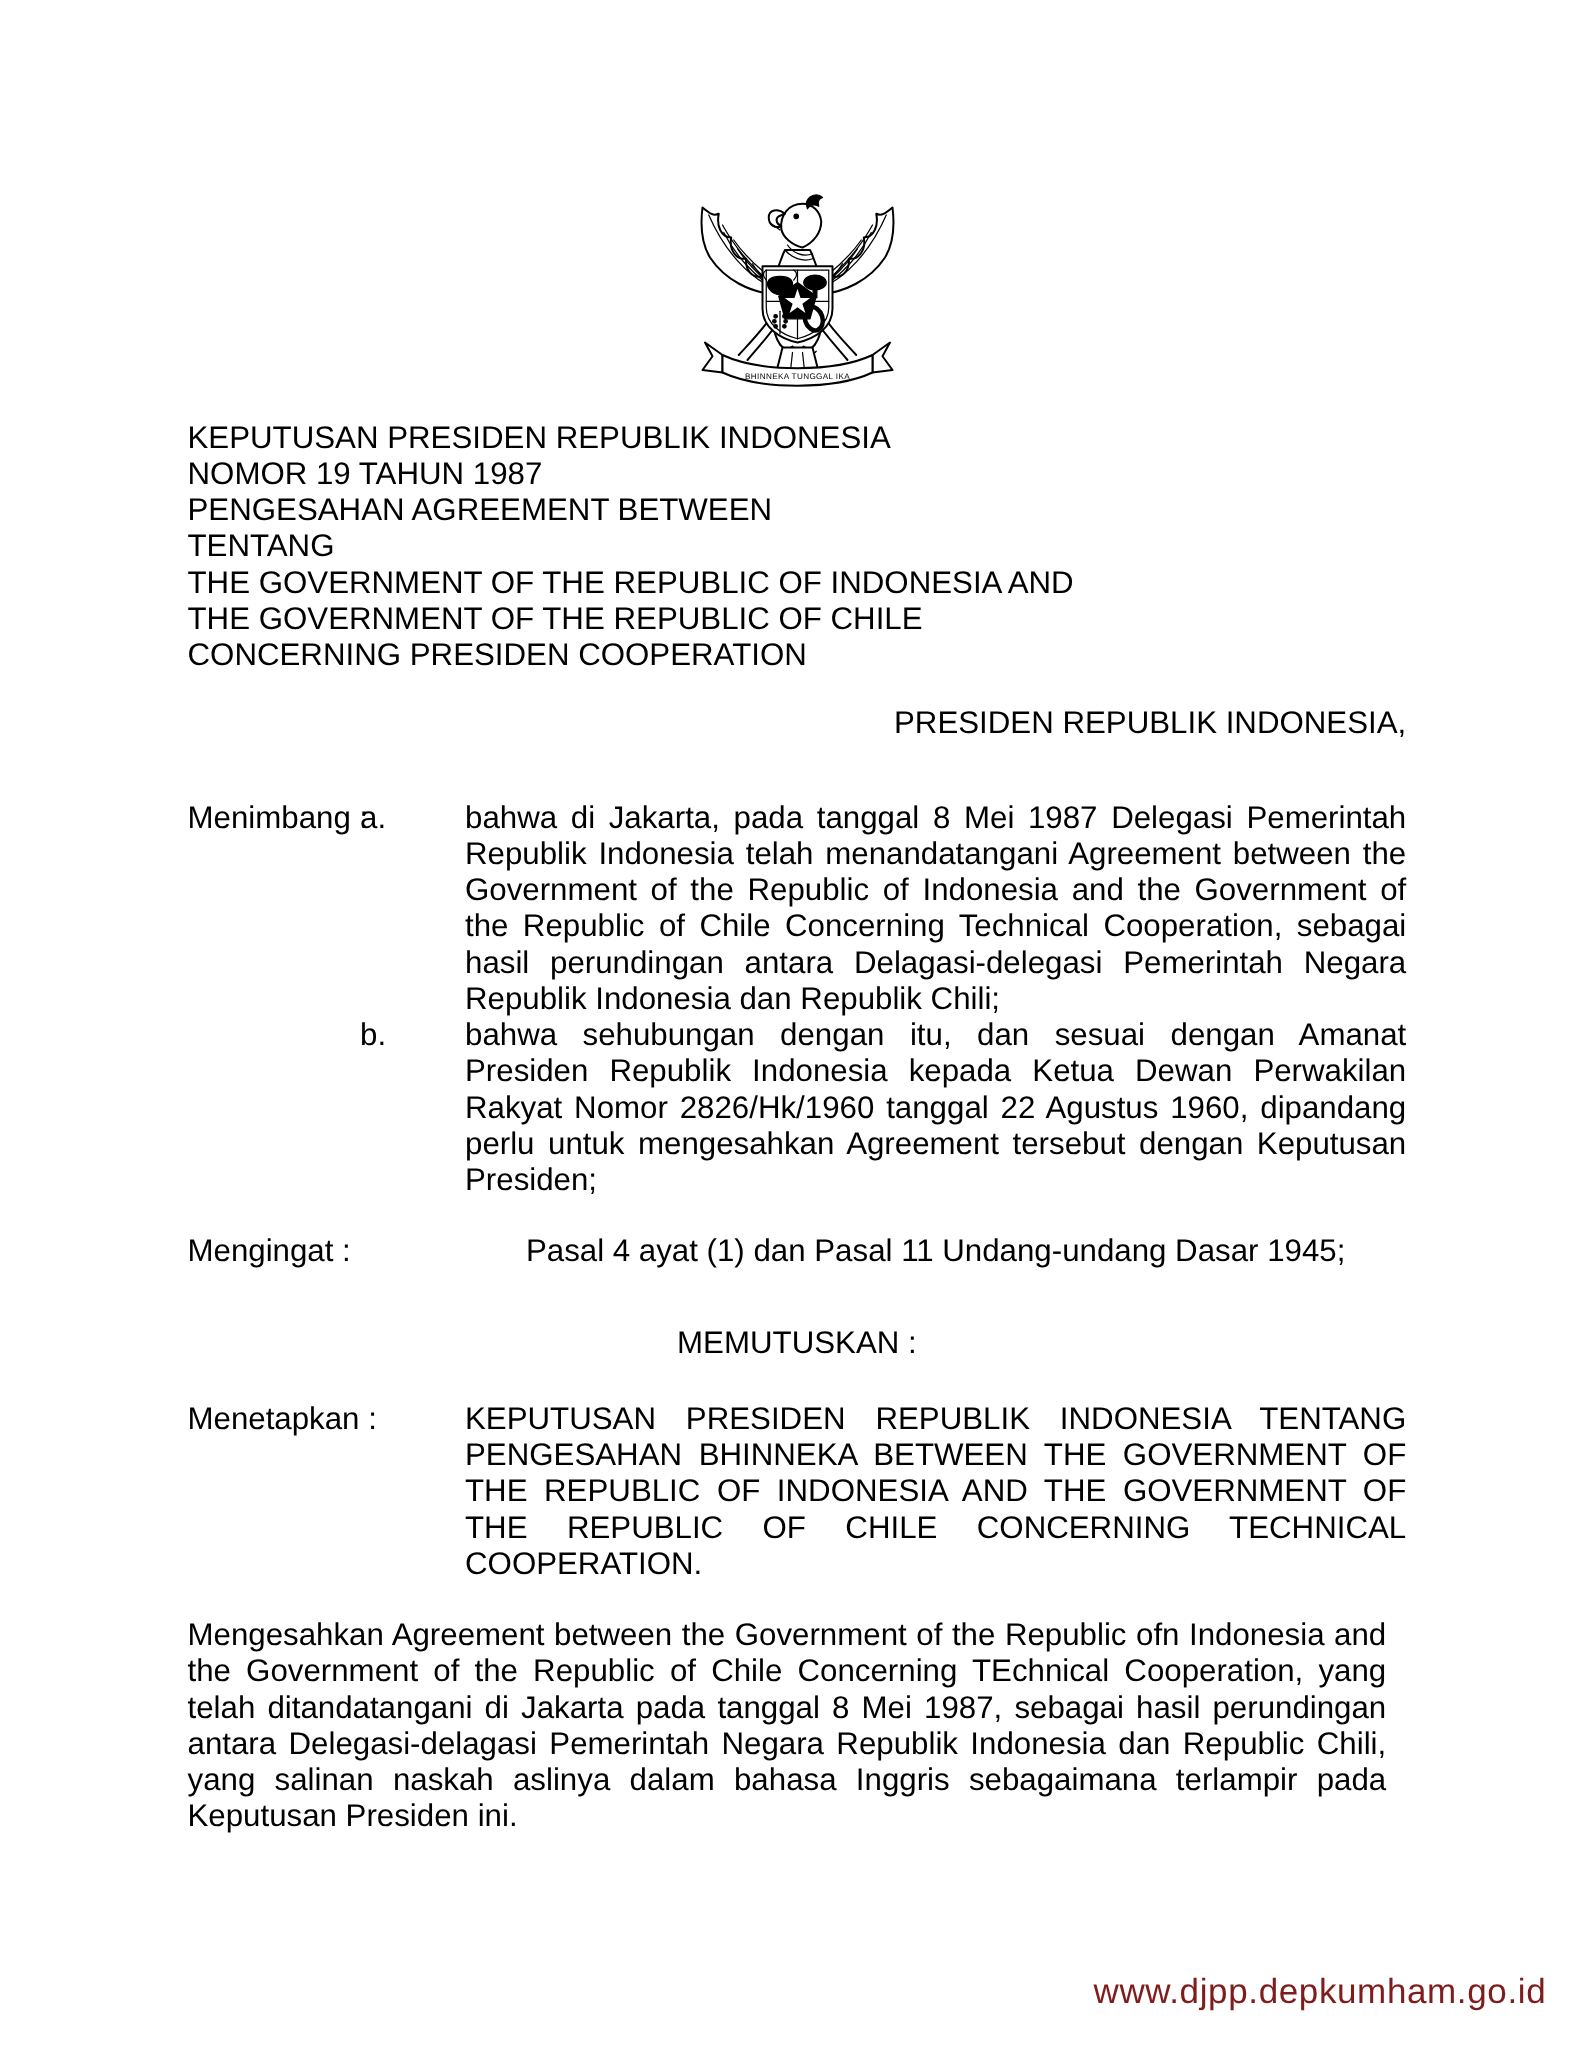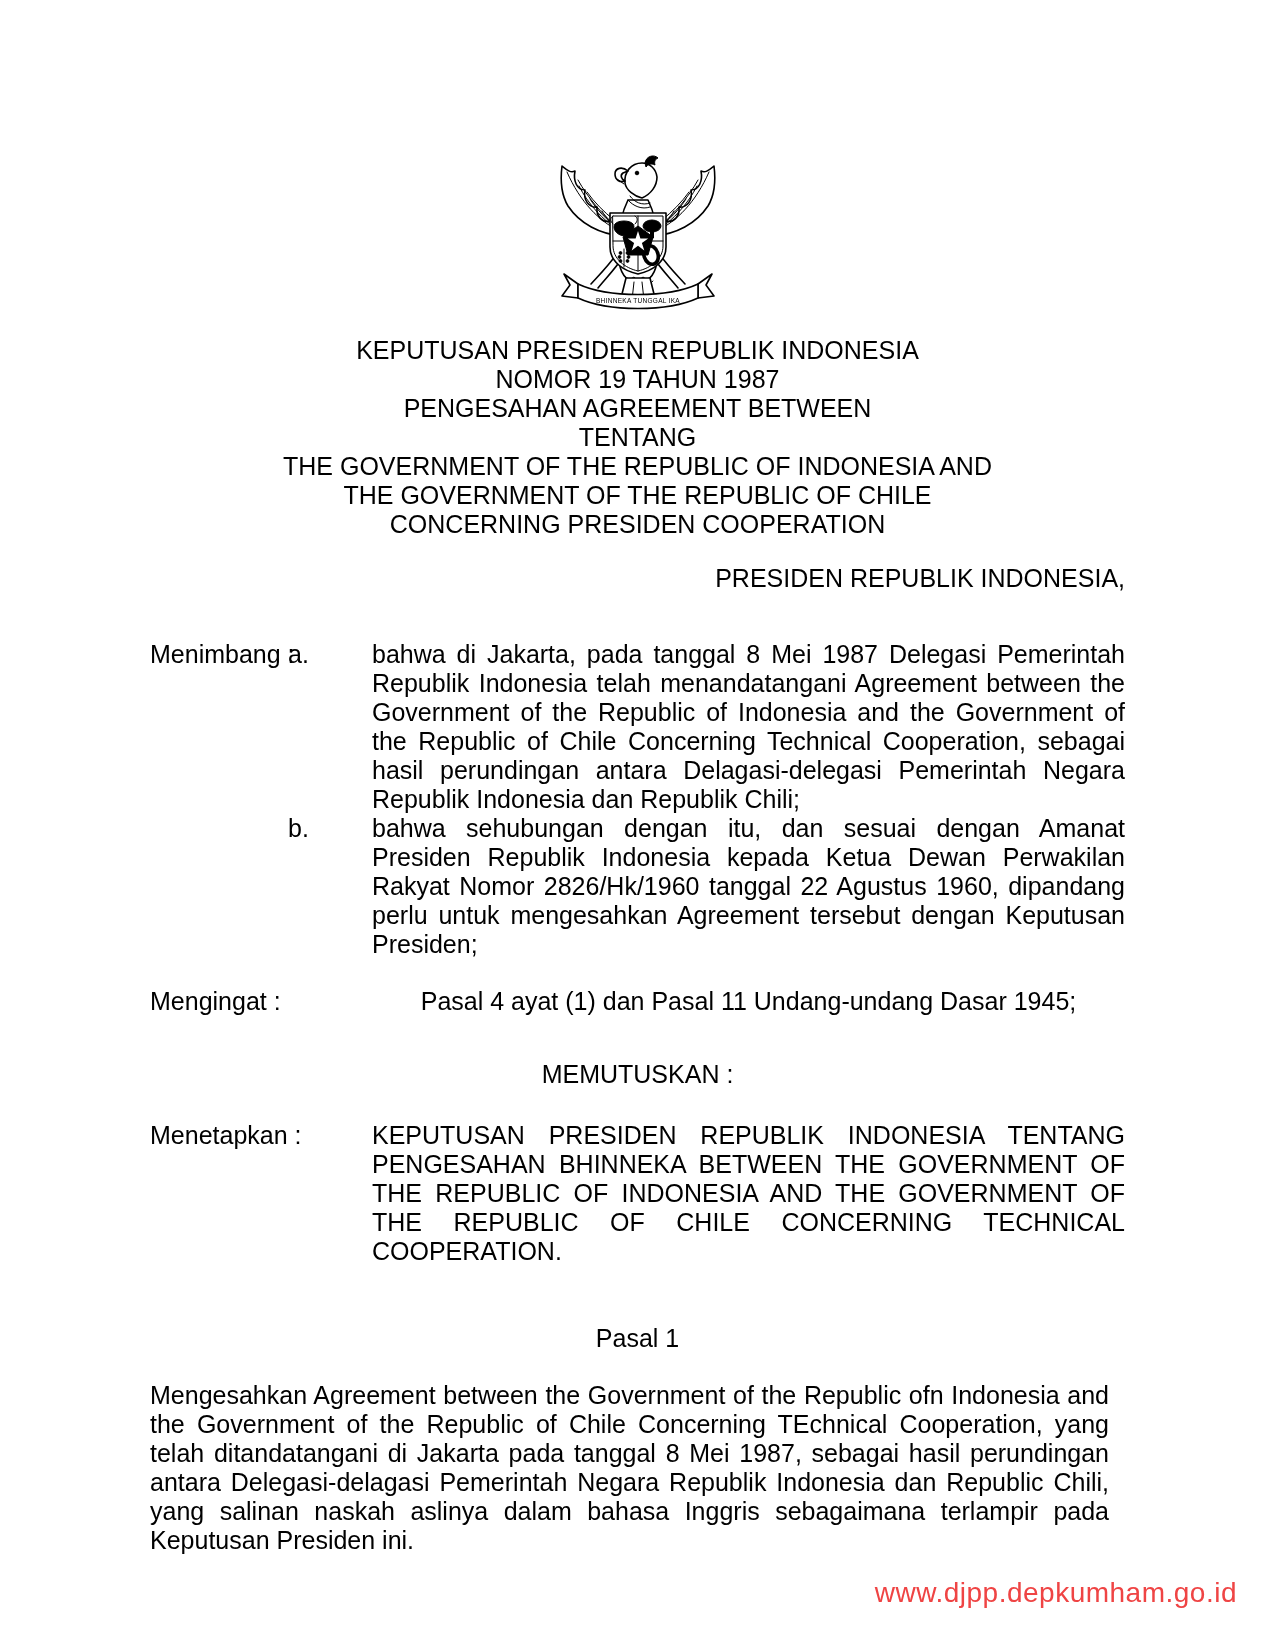--- a/index.html
+++ b/index.html
@@ -17,21 +17,21 @@
     padding: 0 150px;
   }
   .emblem {
     width: 160px;
     height: 162px;
     margin: 150px auto 0 auto;
   }
   .emblem svg { display: block; width: 160px; height: 162px; }
   .title-block {
     margin-top: 24px;
-    text-align: center;
+    text-align: left;
   }
   .title-line { white-space: nowrap; }
   .salutation {
     margin-top: 25px;
     text-align: right;
   }
   .clause {
     display: grid;
     grid-template-columns: 138px 84px 1fr;
   }
@@ -53,21 +53,21 @@
   .body-paragraph {
     margin: 28px 16px 0 0;
     text-align: justify;
   }
   .watermark {
     position: absolute;
     top: 1578px;
     right: 38px;
     font-size: 28px;
     line-height: 30px;
-    color: #ef4444;
+    color: #7f1d1d;
     letter-spacing: 0.5px;
   }
   .g { stroke: #000000; fill: none; stroke-width: 1.6; stroke-linecap: round; stroke-linejoin: round; }
   .gf { stroke: #000000; fill: #ffffff; stroke-width: 1.6; stroke-linejoin: round; }
   .gb { stroke: #000000; fill: #000000; stroke-width: 1; stroke-linejoin: round; }
   .gthin { stroke: #000000; fill: none; stroke-width: 1; stroke-linecap: round; }
 </style>
 </head>
 <body>
 
@@ -184,19 +184,18 @@
   </div>
 
   <div class="decides">MEMUTUSKAN :</div>
 
   <div class="clause mb-menetapkan">
     <div class="label">Menetapkan :</div>
     <div class="marker"></div>
     <div class="ctext">KEPUTUSAN PRESIDEN REPUBLIK INDONESIA TENTANG PENGESAHAN BHINNEKA BETWEEN THE GOVERNMENT OF THE REPUBLIC OF INDONESIA AND THE GOVERNMENT OF THE REPUBLIC OF CHILE CONCERNING TECHNICAL COOPERATION.</div>
   </div>
 
-  <div class="article-heading">Pasal 1</div>
 
   <p class="body-paragraph">Mengesahkan Agreement between the Government of the Republic ofn Indonesia and the Government of the Republic of Chile Concerning TEchnical Cooperation, yang telah ditandatangani di Jakarta pada tanggal 8 Mei 1987, sebagai hasil perundingan antara Delegasi-delagasi Pemerintah Negara Republik Indonesia dan Republic Chili, yang salinan naskah aslinya dalam bahasa Inggris sebagaimana terlampir pada Keputusan Presiden ini.</p>
 
   <div class="watermark">www.djpp.depkumham.go.id</div>
 
 </div>
 
 </body></html>

